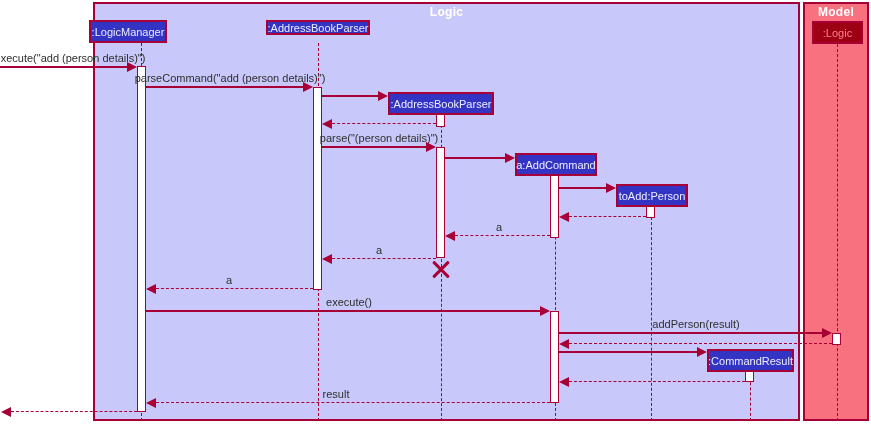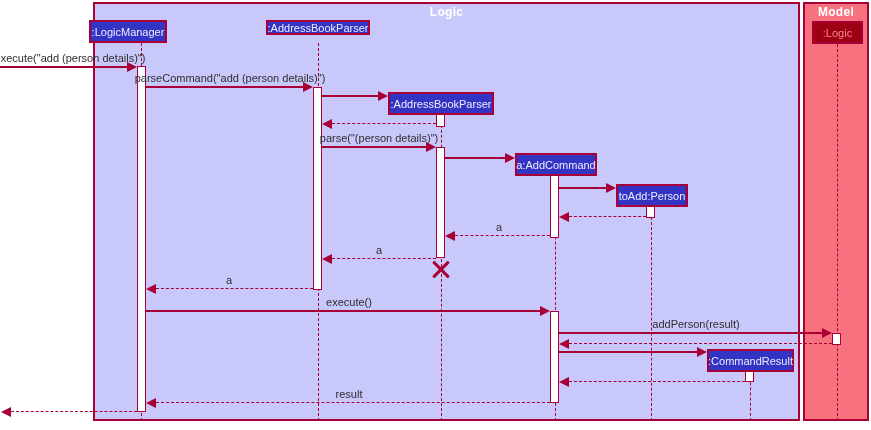--- a/index.html
+++ b/index.html
@@ -122,20 +122,20 @@
   <div class="mlabel" style="left:229px;top:274px;">a</div>
 
   <div class="rline" style="left:569px;top:343px;width:263px;"></div>
   <div class="head-l" style="left:559px;top:339px;"></div>
 
   <div class="rline" style="left:569px;top:381px;width:176px;"></div>
   <div class="head-l" style="left:559px;top:377px;"></div>
 
   <div class="rline" style="left:156px;top:402px;width:394px;"></div>
   <div class="head-l" style="left:146px;top:398px;"></div>
-  <div class="mlabel" style="left:349px;top:388px;">result</div>
+  <div class="mlabel" style="left:336px;top:388px;">result</div>
 
   <div class="rline" style="left:11px;top:411px;width:126px;"></div>
   <div class="head-l" style="left:1px;top:407px;"></div>
 
   <div class="destroy-x" style="left:430px;top:258px;"></div>
 
 </div>
 
 </body></html>

